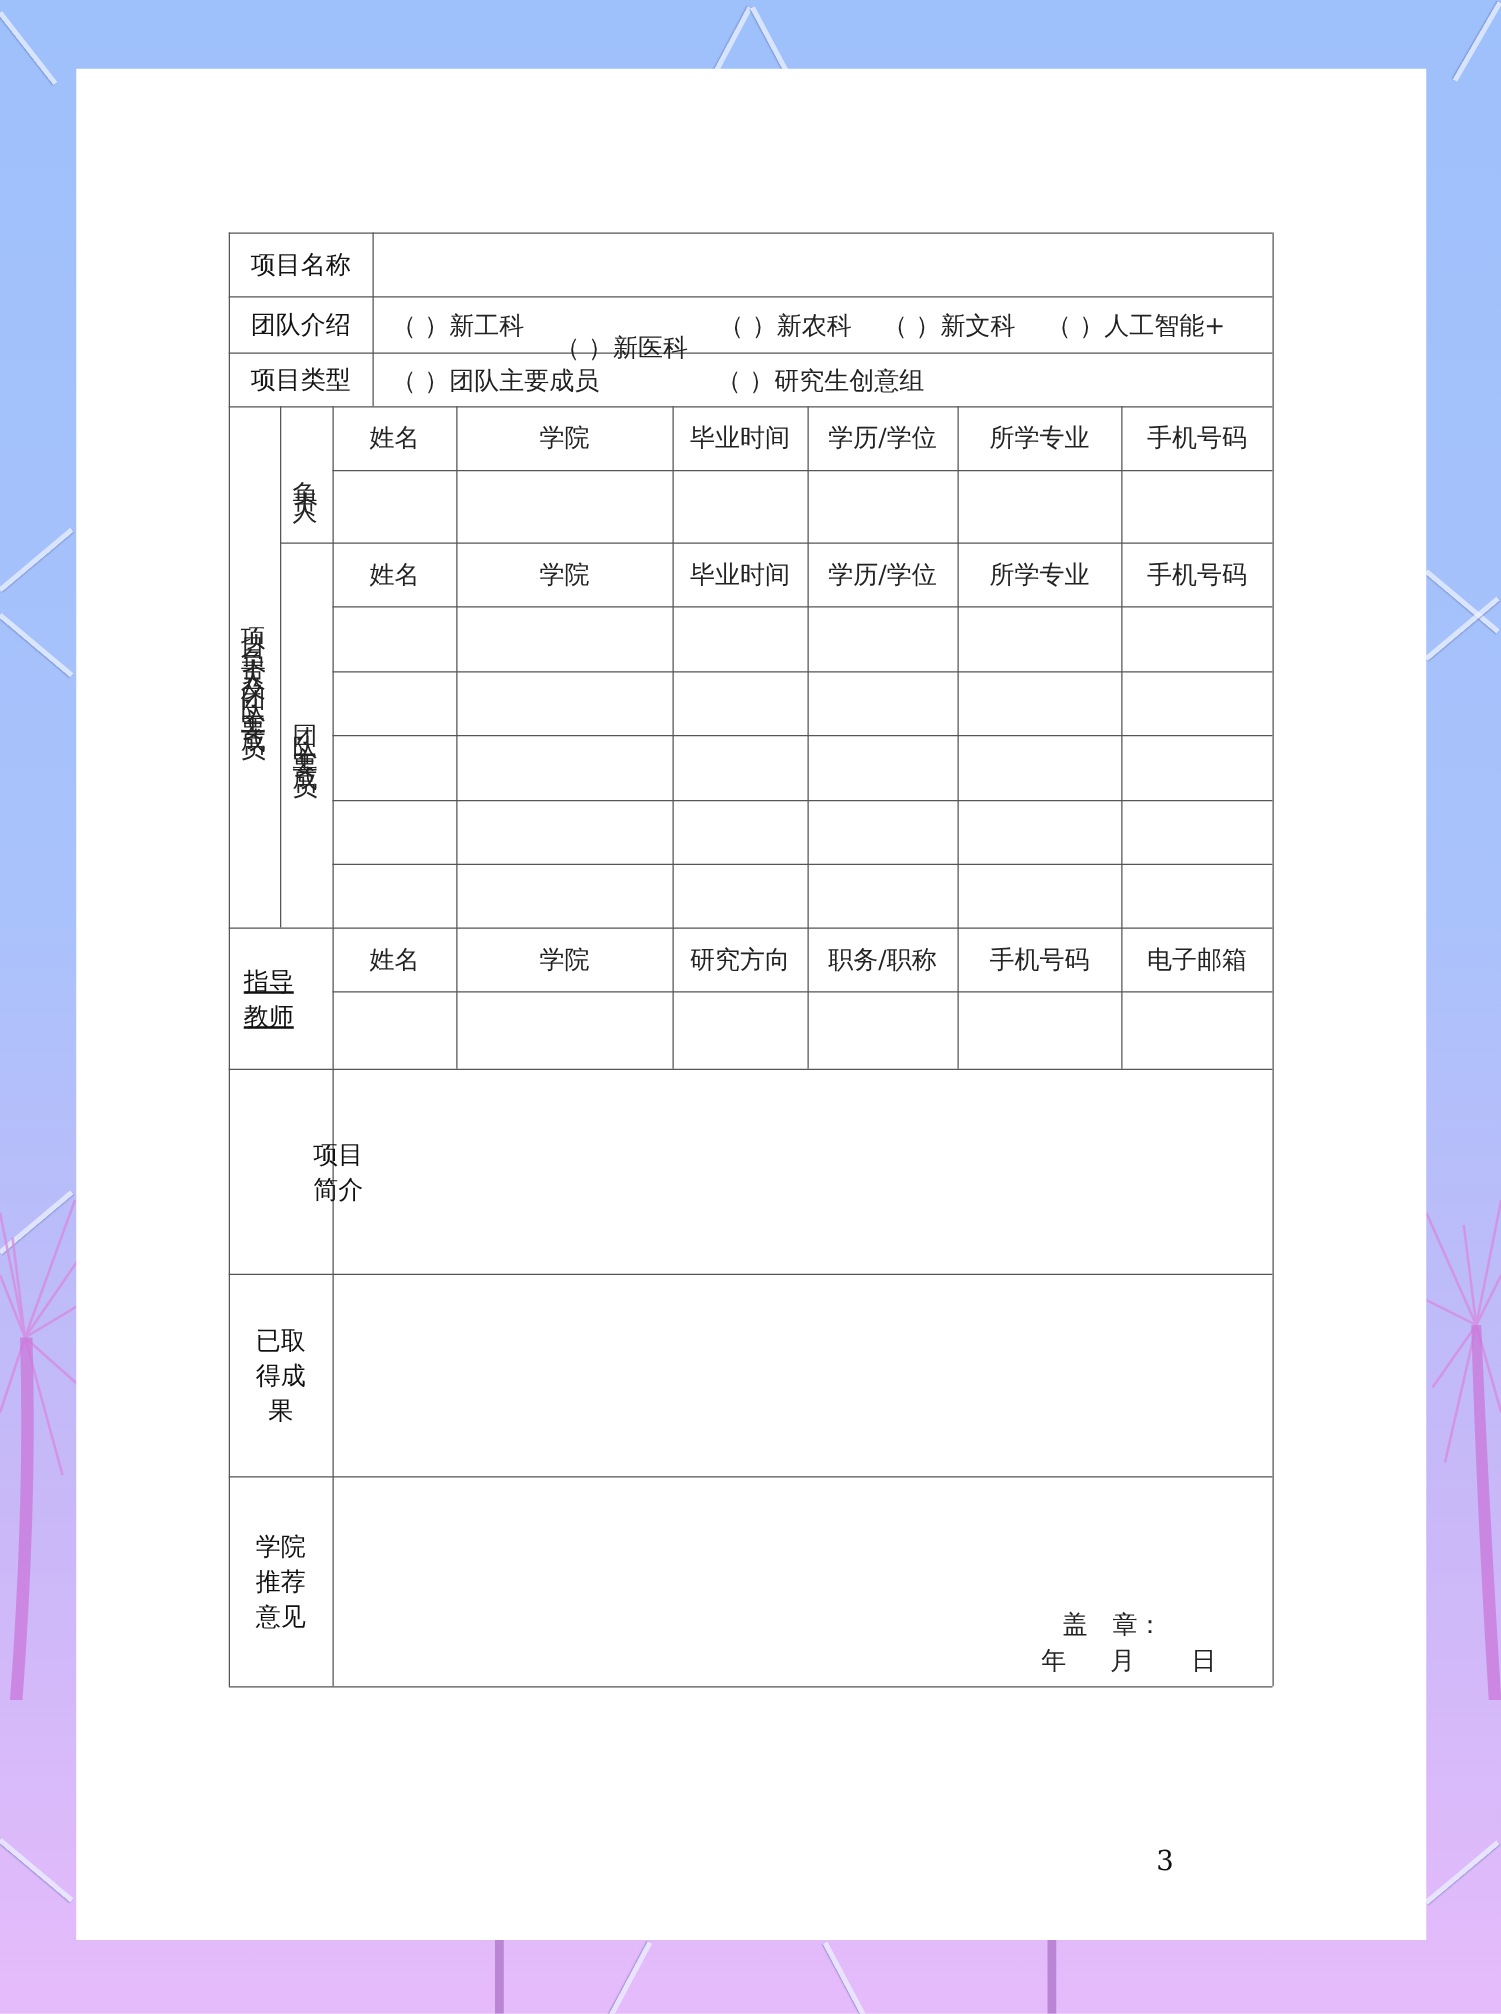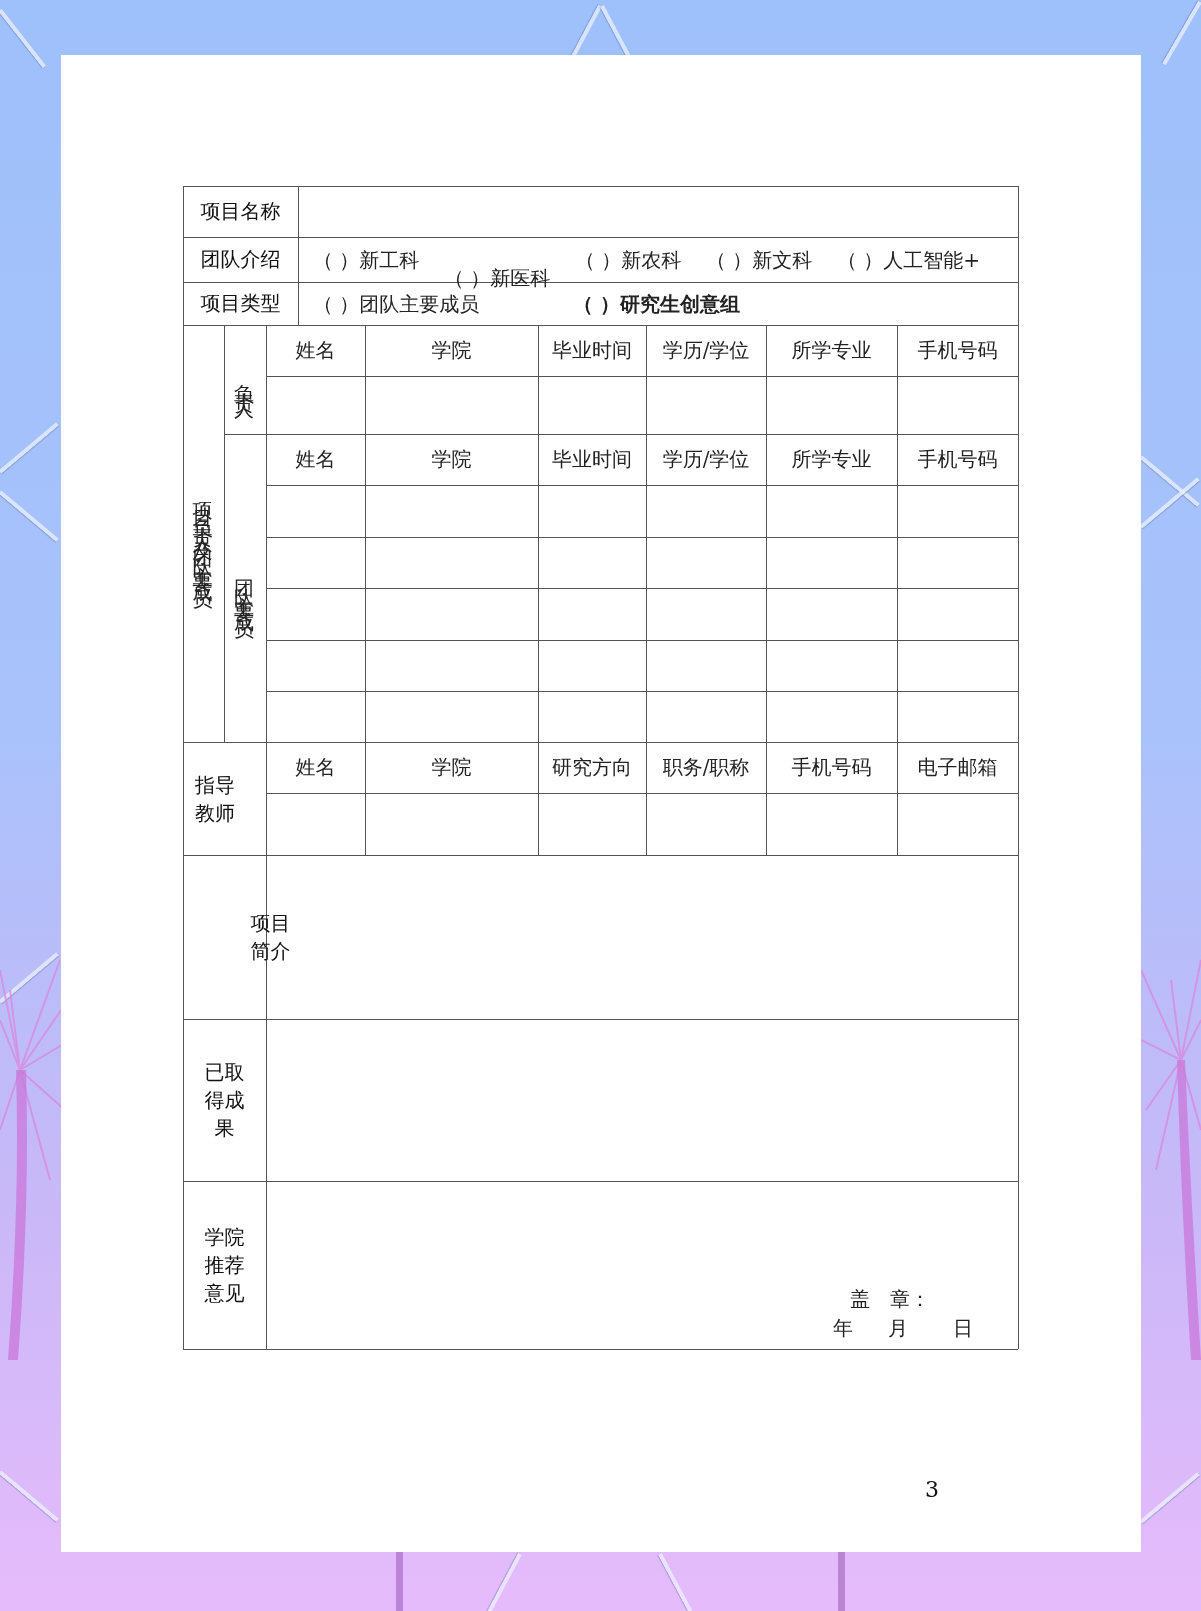--- a/index.html
+++ b/index.html
@@ -108,21 +108,21 @@
 
   <div class="cell label" style="left:0;top:51px;width:115px;height:45px;">团队介绍</div>
   <span class="opt" style="left:130px;top:61px;">（ ）新工科</span>
   <span class="opt" style="left:261px;top:79px;">（ ）新医科</span>
   <span class="opt" style="left:392px;top:61px;">（ ）新农科</span>
   <span class="opt" style="left:523px;top:61px;">（ ）新文科</span>
   <span class="opt" style="left:654px;top:61px;">（ ）人工智能+</span>
 
   <div class="cell label" style="left:0;top:96px;width:115px;height:43px;">项目类型</div>
   <span class="opt" style="left:130px;top:105px;">（ ）团队主要成员</span>
-  <span class="opt" style="left:390px;top:105px;font-weight:bold;">（ ）研究生创意组</span>
+  <span class="opt" style="left:390px;top:105px;">（ ）研究生创意组</span>
 
   <div class="cell" style="left:0;top:139px;width:41px;height:417px;">
     <div style="writing-mode:vertical-rl;text-orientation:upright;font-size:20px;letter-spacing:8px;">项目负责人及团队主要成员</div>
   </div>
   <div class="cell" style="left:41px;top:139px;width:42px;height:109px;">
     <div style="writing-mode:vertical-rl;text-orientation:upright;font-size:20px;letter-spacing:8px;">负责人</div>
   </div>
   <div class="cell" style="left:41px;top:248px;width:42px;height:308px;">
     <div style="writing-mode:vertical-rl;text-orientation:upright;font-size:20px;letter-spacing:8px;">团队主要成员</div>
   </div>
@@ -182,21 +182,21 @@
   </div>
   <div>
     <div class="cell" style="left:83px;top:505px;width:99px;height:51px;"></div>
     <div class="cell" style="left:182px;top:505px;width:173px;height:51px;"></div>
     <div class="cell" style="left:355px;top:505px;width:108px;height:51px;"></div>
     <div class="cell" style="left:463px;top:505px;width:120px;height:51px;"></div>
     <div class="cell" style="left:583px;top:505px;width:131px;height:51px;"></div>
     <div class="cell" style="left:714px;top:505px;width:121px;height:51px;"></div>
   </div>
 
-  <div class="cell label vtext" style="left:0;top:556px;width:83px;height:113px;align-items:flex-start;padding-left:12px;box-sizing:border-box;">
+  <div class="cell label vtext" style="left:0;top:556px;width:83px;height:113px;align-items:flex-start;padding-left:12px;box-sizing:border-box;text-decoration:underline;">
     <span>指导</span>
     <span>教师</span>
   </div>
   <div class="cell" style="left:83px;top:556px;width:99px;height:51px;">姓名</div>
   <div class="cell" style="left:182px;top:556px;width:173px;height:51px;">学院</div>
   <div class="cell" style="left:355px;top:556px;width:108px;height:51px;">研究方向</div>
   <div class="cell" style="left:463px;top:556px;width:120px;height:51px;">职务/职称</div>
   <div class="cell" style="left:583px;top:556px;width:131px;height:51px;">手机号码</div>
   <div class="cell" style="left:714px;top:556px;width:121px;height:51px;">电子邮箱</div>
   <div class="cell" style="left:83px;top:607px;width:99px;height:62px;"></div>

